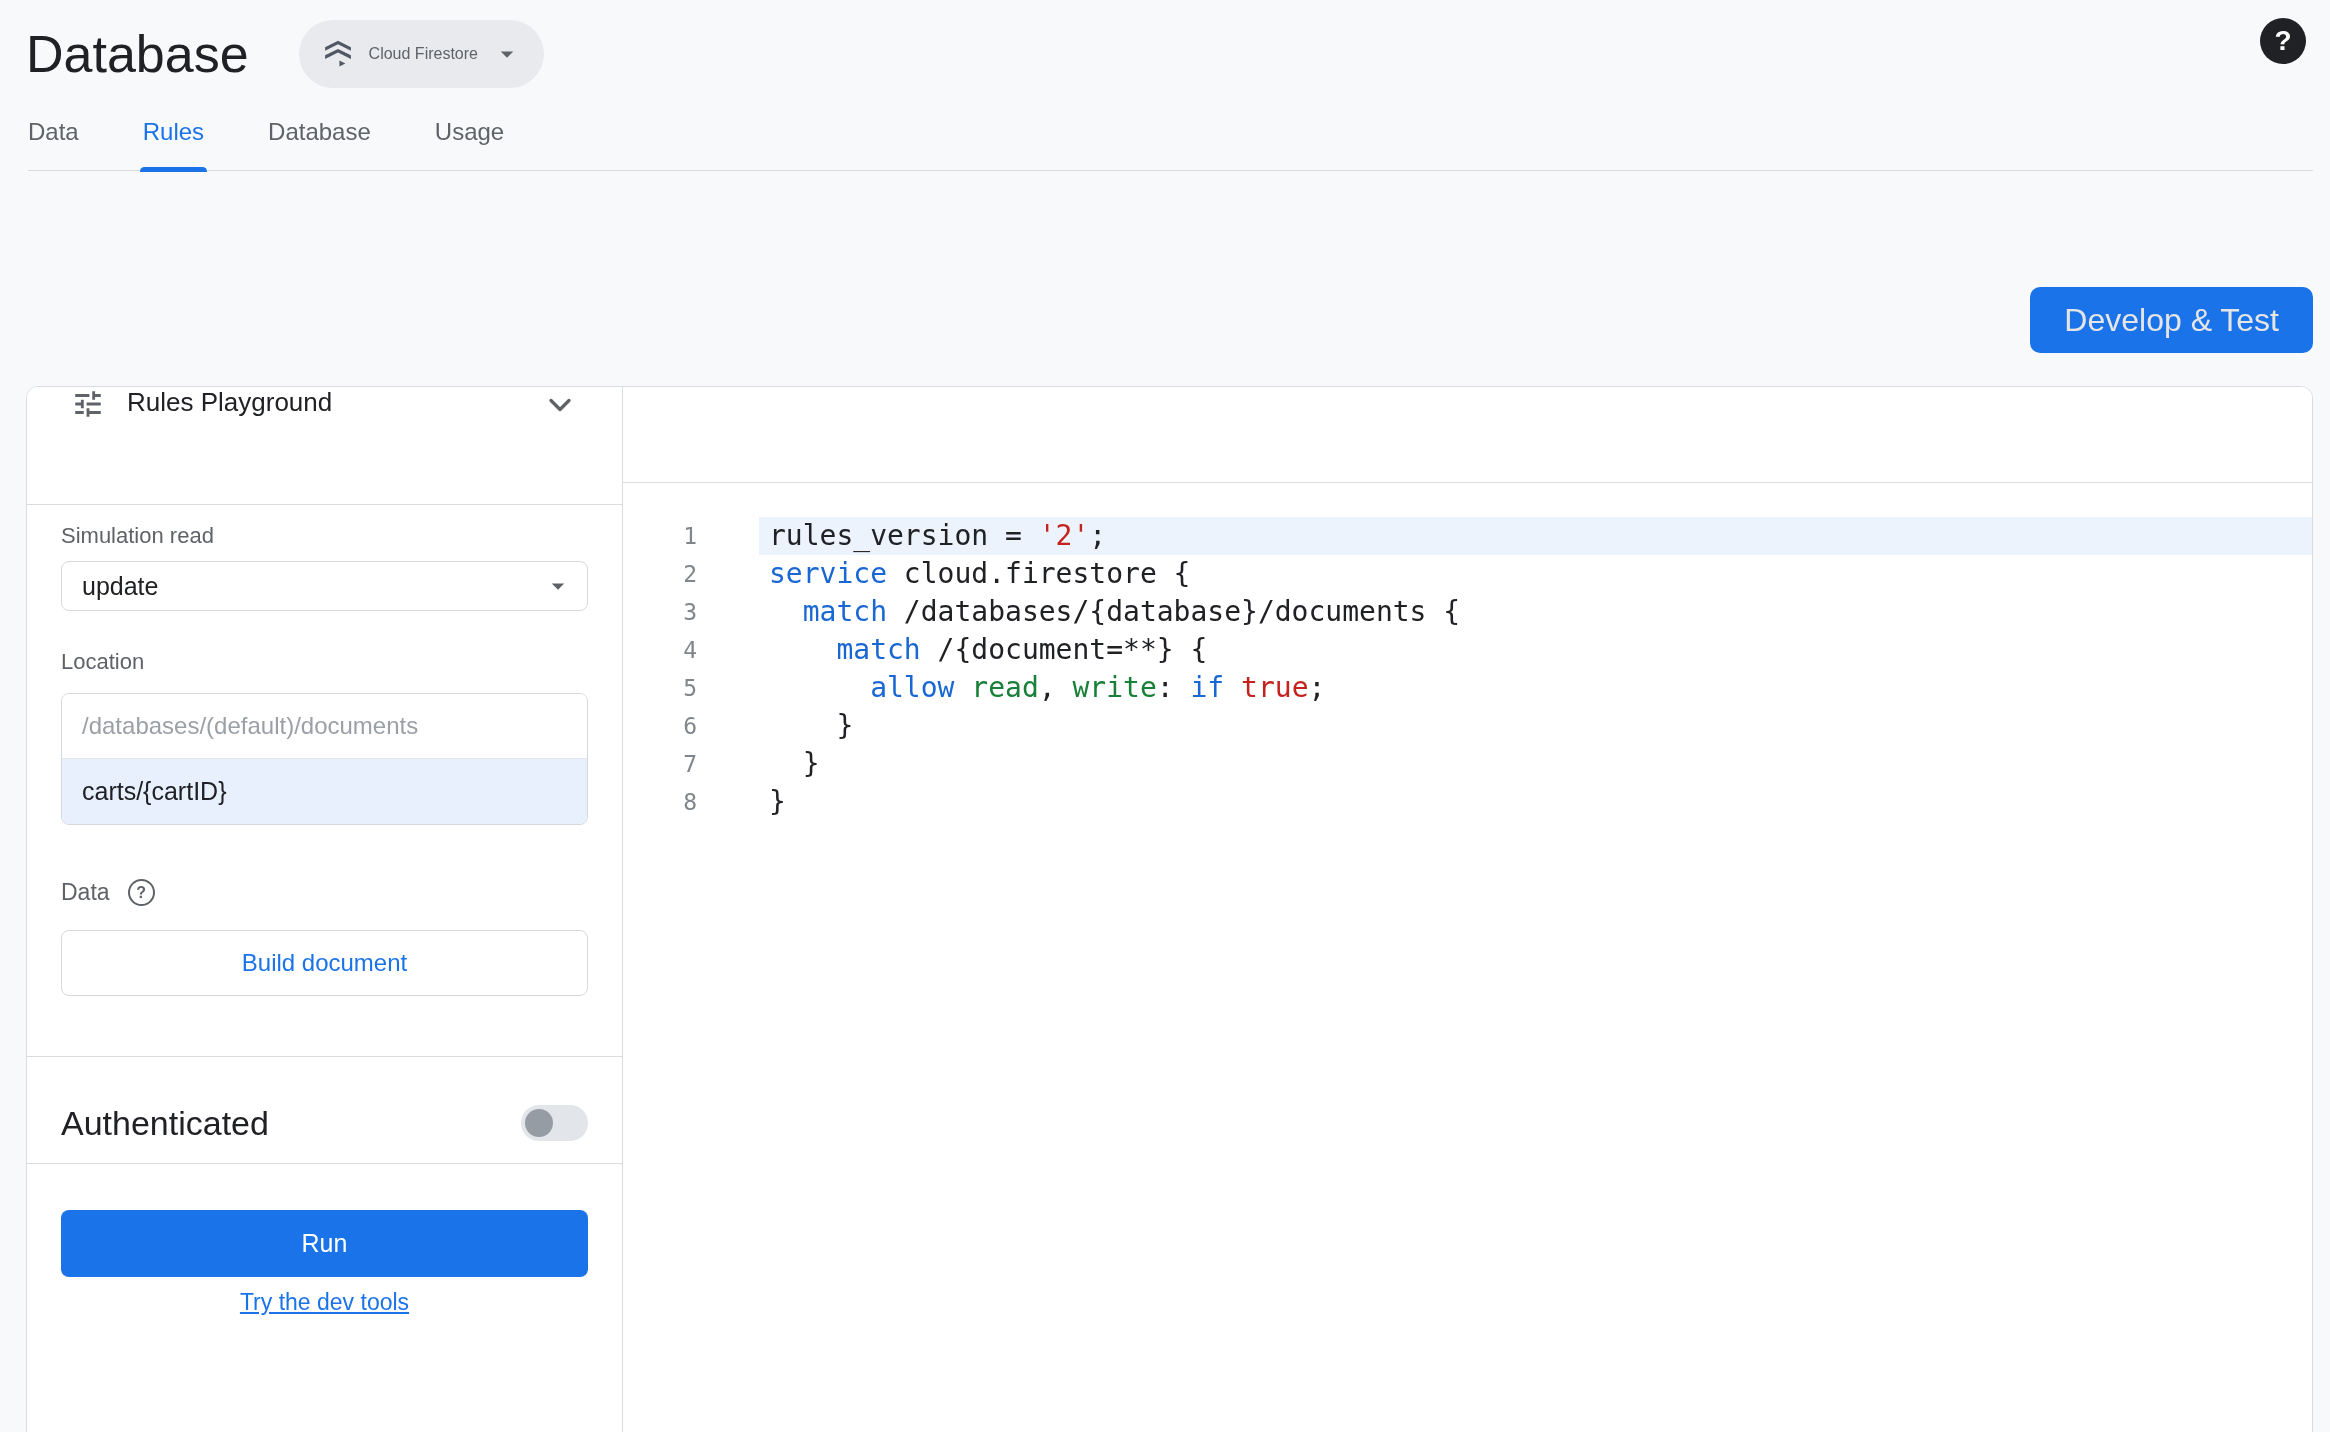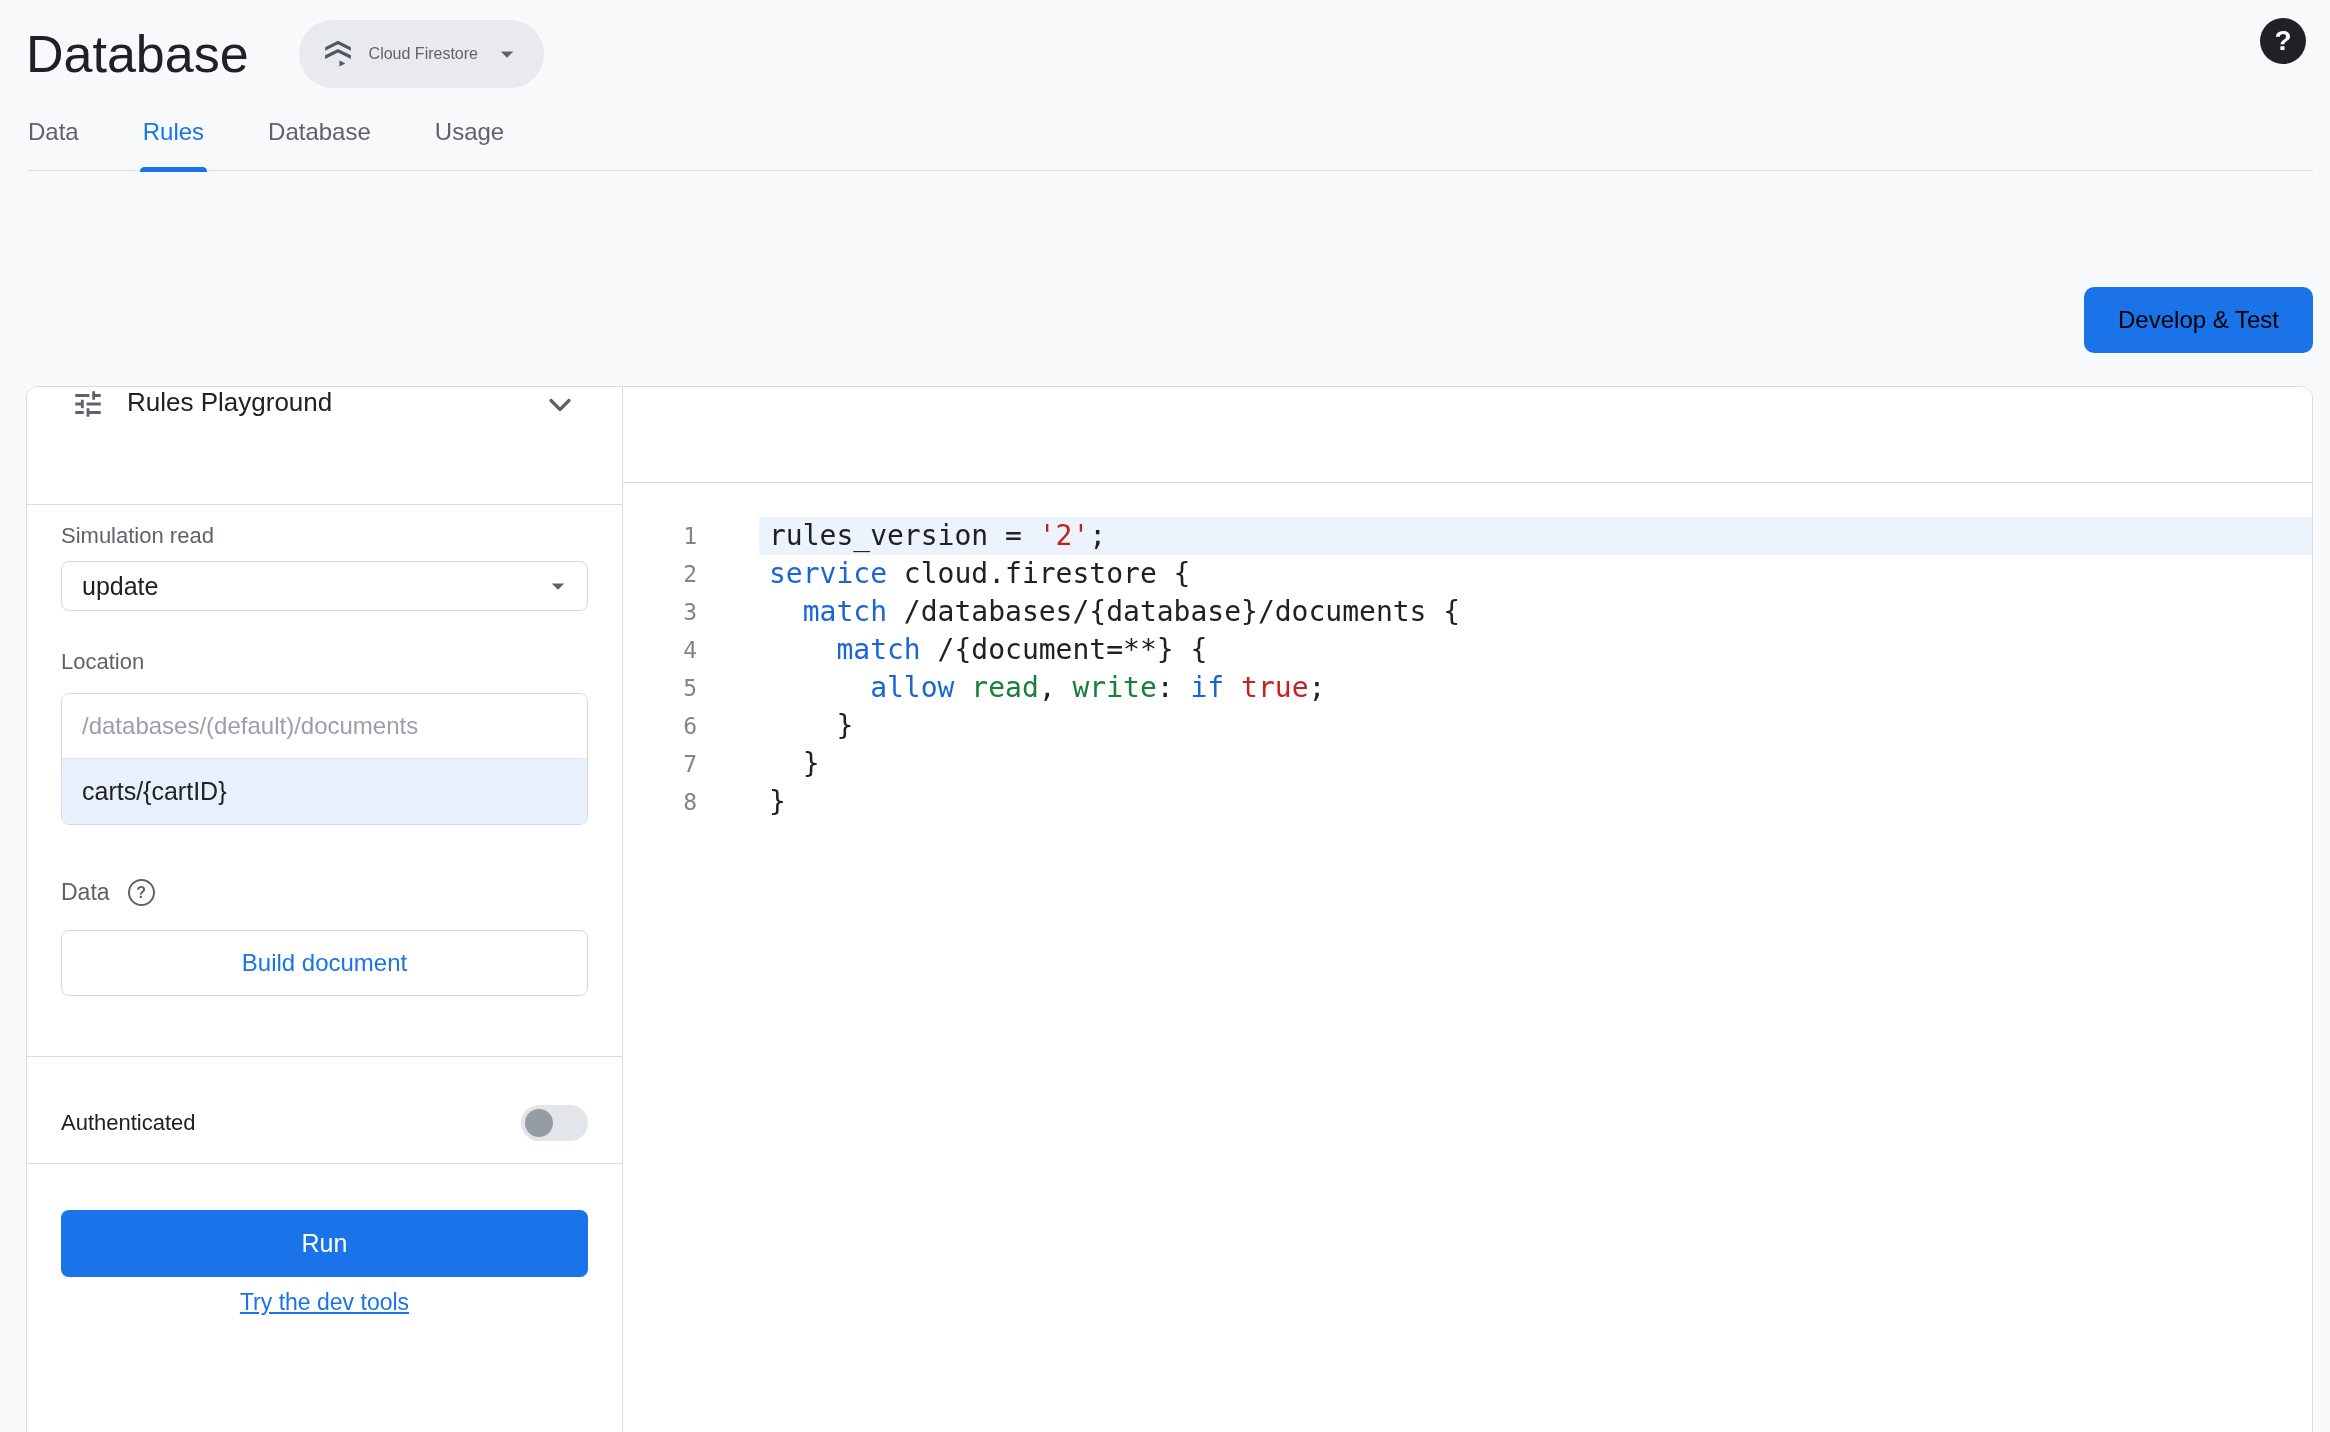--- a/index.html
+++ b/index.html
@@ -13,21 +13,21 @@
   .firestore-icon path{fill:#4e5763}
   .caret path{fill:#5f6368}
   .help-btn{position:absolute;top:18px;right:24px;width:46px;height:46px;border-radius:50%;background:#202124;color:#fff;border:none;font-size:28px;font-weight:700;display:flex;align-items:center;justify-content:center;font-family:inherit;cursor:pointer}
 
   
   .tabs{display:flex;gap:64px;margin:26px 17px 0 28px;border-bottom:1.5px solid #dadce0}
   .tab{position:relative;padding-bottom:24px;font-size:24px;font-weight:500;color:#5f6368;cursor:pointer}
   .tab.active{color:#1a73e8}
   .tab.active::after{content:"";position:absolute;left:-3px;right:-3px;bottom:-1.5px;height:4.5px;border-radius:4.5px 4.5px 0 0;background:#1a73e8}
 
-  .develop-btn{position:absolute;top:287px;right:17px;height:66px;padding:0 34px;background:#1a73e8;color:#000000;border:none;border-radius:10px;font-size:24px;font-weight:500;font-family:inherit;cursor:pointer}
+  .develop-btn{position:absolute;top:287px;right:17px;height:66px;padding:0 34px;background:#1a73e8;color:#e5e5e5;border:none;border-radius:10px;font-size:32px;font-weight:500;font-family:inherit;cursor:pointer}
 
   
   .card{position:absolute;left:26px;top:386px;right:17px;height:1120px;background:#fff;border:1.5px solid #dadce0;border-radius:12px 12px 0 0;display:flex;overflow:hidden}
 
   
   .side-panel{width:596px;flex:none;border-right:1.5px solid #dadce0;display:flex;flex-direction:column;background:#fff}
   .panel-header{height:118px;flex:none;display:flex;gap:22px;padding:0 44px;border-bottom:1.5px solid #dadce0}
   .tune-icon path{fill:#5f6368}
   .panel-title{font-size:26px;color:#202124;flex:1}
   .chevron-icon{flex:none}
@@ -42,21 +42,21 @@
   .loc-box{margin-top:18px;border:1.5px solid #d5d9dd;border-radius:8px;overflow:hidden;background:#fff}
   .loc-input{display:block;width:100%;height:64px;border:none;outline:none;padding:0 20px;font-size:24px;font-family:inherit;background:#fff;color:#202124}
   .loc-input::placeholder{color:#9aa0a6}
   .loc-value{background:#e8f0fe;border-top:1.5px solid #e3e6ea;height:66px;font-size:25px}
   .data-row{margin-top:54px;display:flex;align-items:center;gap:18px}
   .data-label{font-size:23px;color:#5f6368}
   .qmark{width:27px;height:27px;border:2px solid #5f6368;border-radius:50%;color:#5f6368;font-size:16px;font-weight:700;display:flex;align-items:center;justify-content:center;cursor:pointer;flex:none}
   .build-btn{margin-top:24px;height:66px;border:1.5px solid #d5d9dd;border-radius:8px;background:#fff;color:#1a73e8;font-size:24px;font-weight:500;font-family:inherit;cursor:pointer}
   .hr{border:none;border-top:1.5px solid #dadce0;margin:60px -34px 0}
   .auth-row{margin-top:30px;height:72px;display:flex;align-items:center}
-  .auth-label{font-size:22px;color:#202124}
+  .auth-label{font-size:34px;color:#202124}
   .toggle{margin-left:auto;width:67px;height:36px;border-radius:18px;background:#e2e5e9;position:relative;cursor:pointer}
   .toggle .knob{position:absolute;left:4px;top:4px;width:28px;height:28px;border-radius:50%;background:#969ca4}
   .hr2{border:none;border-top:1.5px solid #dadce0;margin:4px -34px 0}
   .run-btn{margin-top:46px;height:67px;border:none;border-radius:8px;background:#1a73e8;color:#fff;font-size:25px;font-weight:500;font-family:inherit;cursor:pointer}
   .footer-text{margin-top:44px;text-align:center;font-size:23px;color:#3c4043}
   .footer-link{margin-top:12px;text-align:center;font-size:23px;color:#1a73e8;text-decoration:underline;cursor:pointer}
 
   
   .editor-panel{flex:1;display:flex;flex-direction:column;min-width:0;background:#fff}
   .editor-toolbar{height:96px;flex:none;border-bottom:1.5px solid #dadce0}

